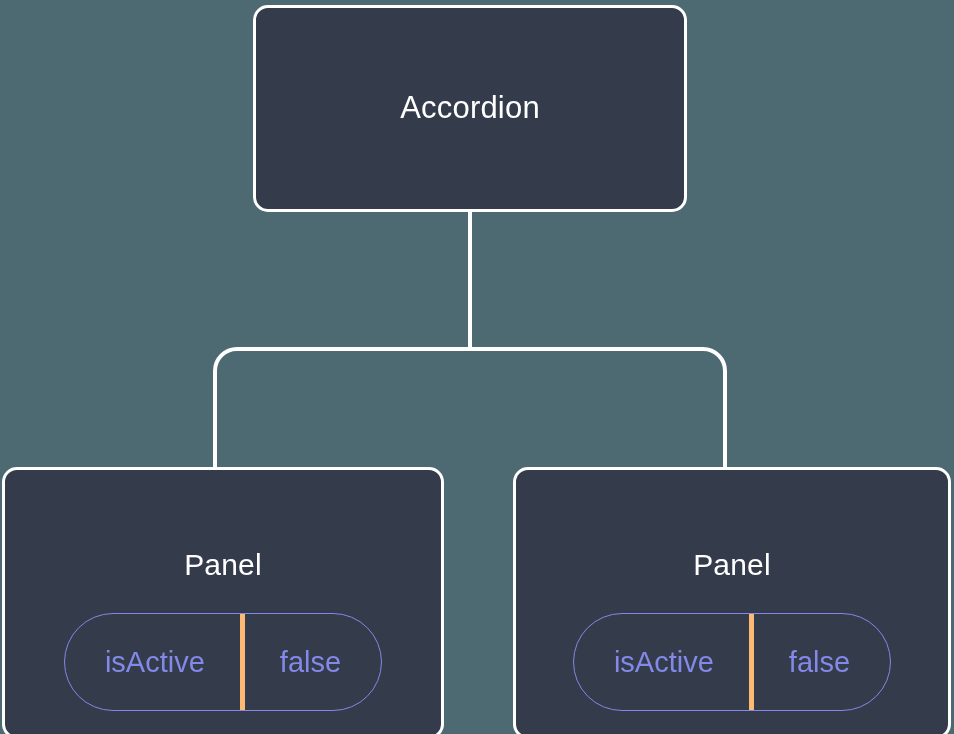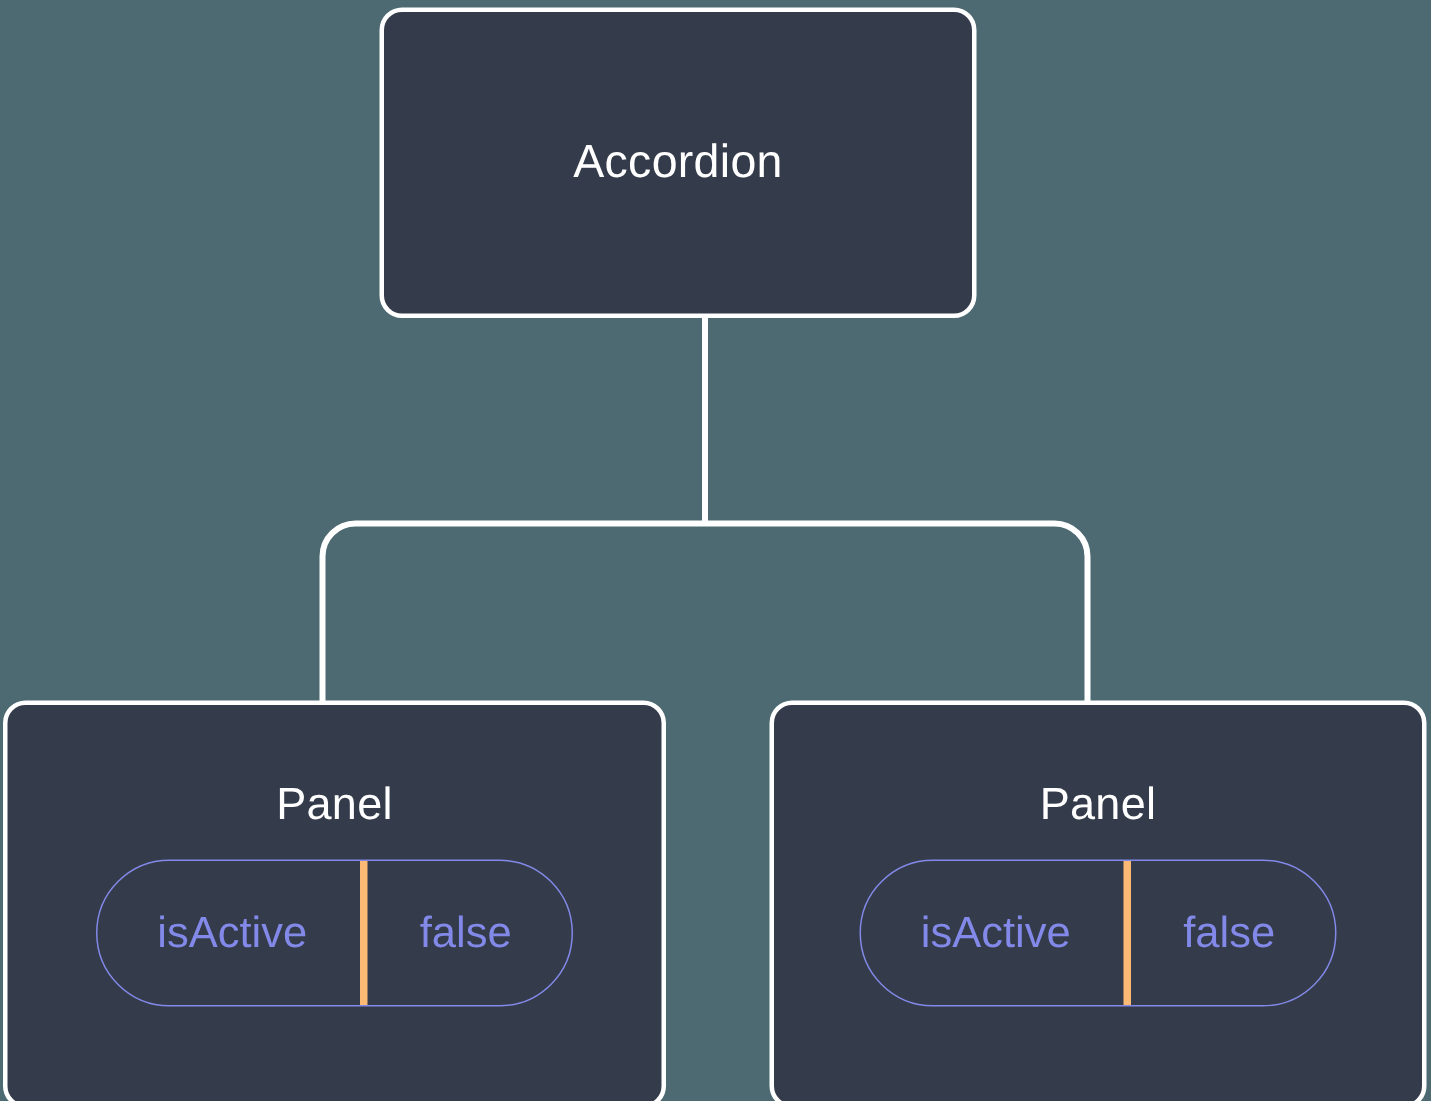--- a/index.html
+++ b/index.html
@@ -50,31 +50,31 @@
   .node-title {
     color: #ffffff;
     font-size: 31px;
     line-height: 1.1;
     font-weight: 400;
     letter-spacing: 0.2px;
     white-space: nowrap;
   }
   .node.leaf .node-title {
     font-size: 30px;
-    margin-top: 50px;
+    margin-top: 78px;
   }
 
   
   .prop-pill {
     display: flex;
     align-items: stretch;
     border: 1px solid #8289e8;
     border-radius: 999px;
     height: 96px;
-    margin-top: 20px;
+    margin-top: 32px;
     overflow: hidden;
   }
   .prop-key,
   .prop-val {
     display: flex;
     align-items: center;
     justify-content: center;
     color: #8289e8;
     font-size: 29px;
     line-height: 1;
@@ -95,21 +95,21 @@
 
   <svg id="edges" viewBox="0 0 954 734" width="954" height="734" xmlns="http://www.w3.org/2000/svg">
 
     <path d="M 470 210 L 470 349" fill="none" stroke="#ffffff" stroke-width="4" stroke-linecap="butt"></path>
 
     <path d="M 470 349 L 237 349 A 22 22 0 0 0 215 371 L 215 470" fill="none" stroke="#ffffff" stroke-width="4" stroke-linecap="butt" stroke-linejoin="round"></path>
 
     <path d="M 470 349 L 703 349 A 22 22 0 0 1 725 371 L 725 470" fill="none" stroke="#ffffff" stroke-width="4" stroke-linecap="butt" stroke-linejoin="round"></path>
   </svg>
 
-  <div class="node root" style="left:253px; top:5px; width:398px; height:207px;">
+  <div class="node root" style="left:253px; top:5px; width:434px; height:207px;">
     <div class="node-title">Accordion</div>
   </div>
 
   <div class="node leaf" style="left:2px; top:467px; width:442px; height:272px;">
     <div class="node-title">Panel</div>
     <div class="prop-pill">
       <div class="prop-key">isActive</div>
       <div class="prop-val">false</div>
     </div>
   </div>

